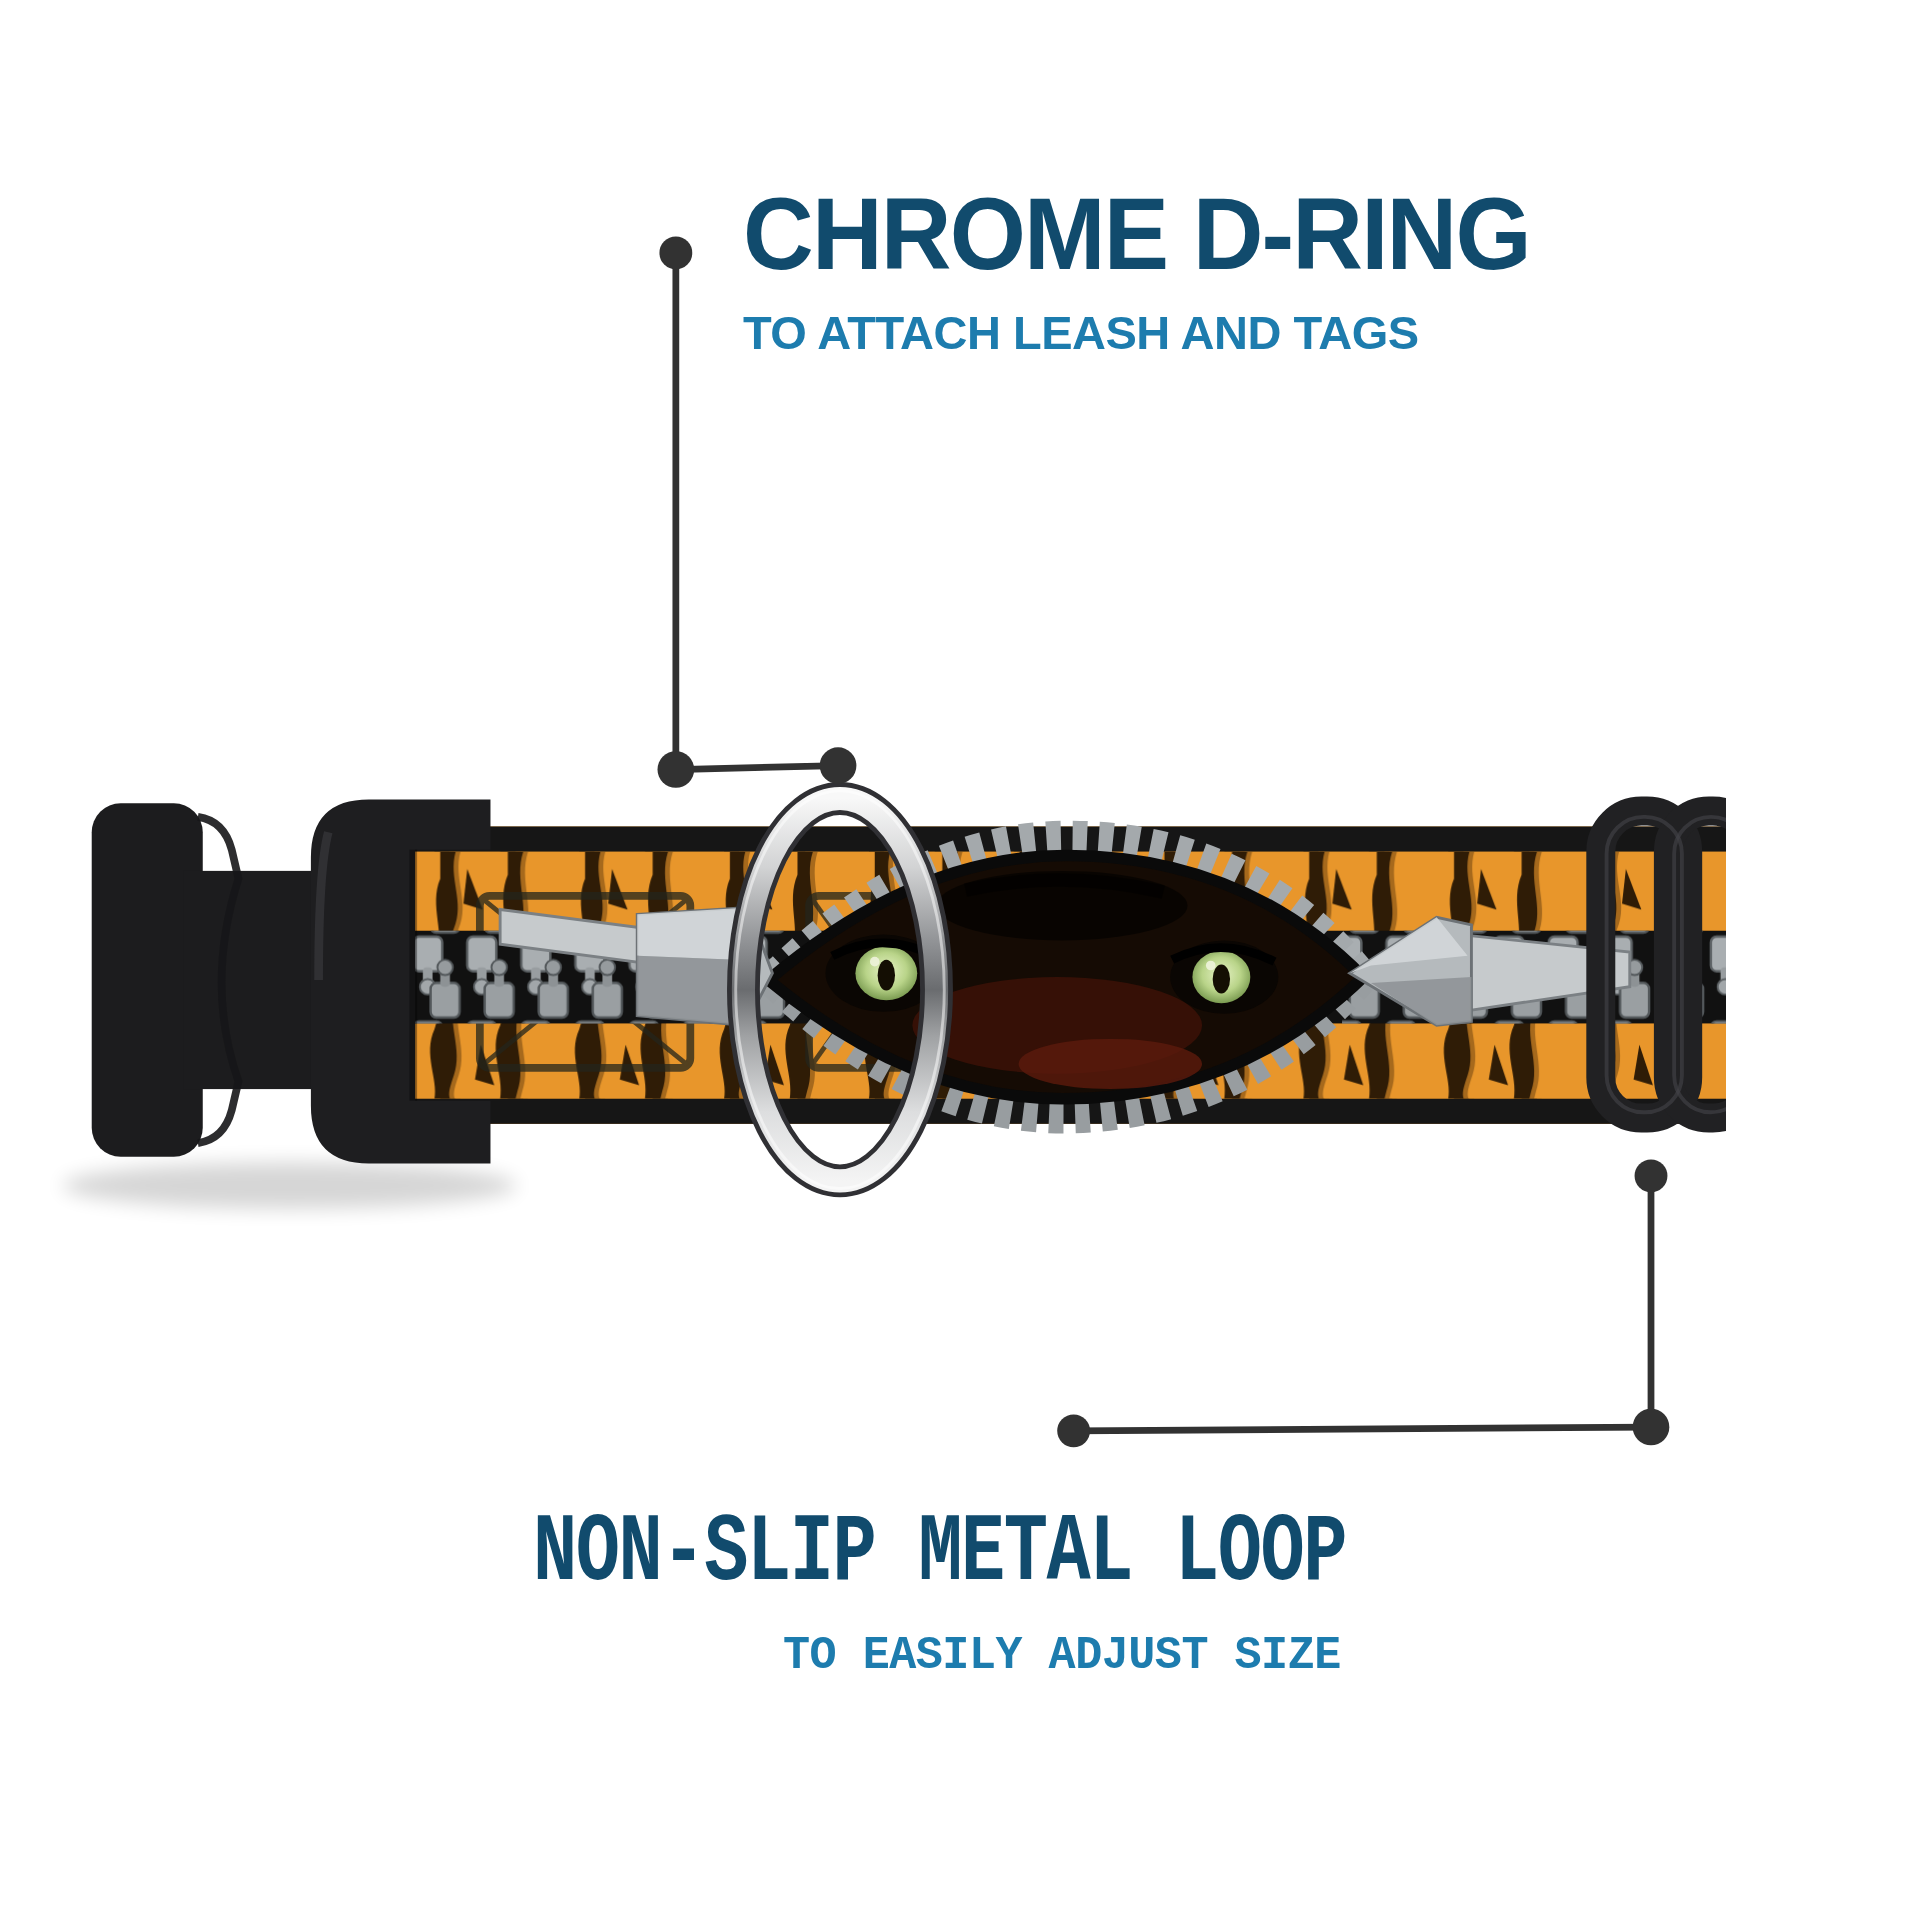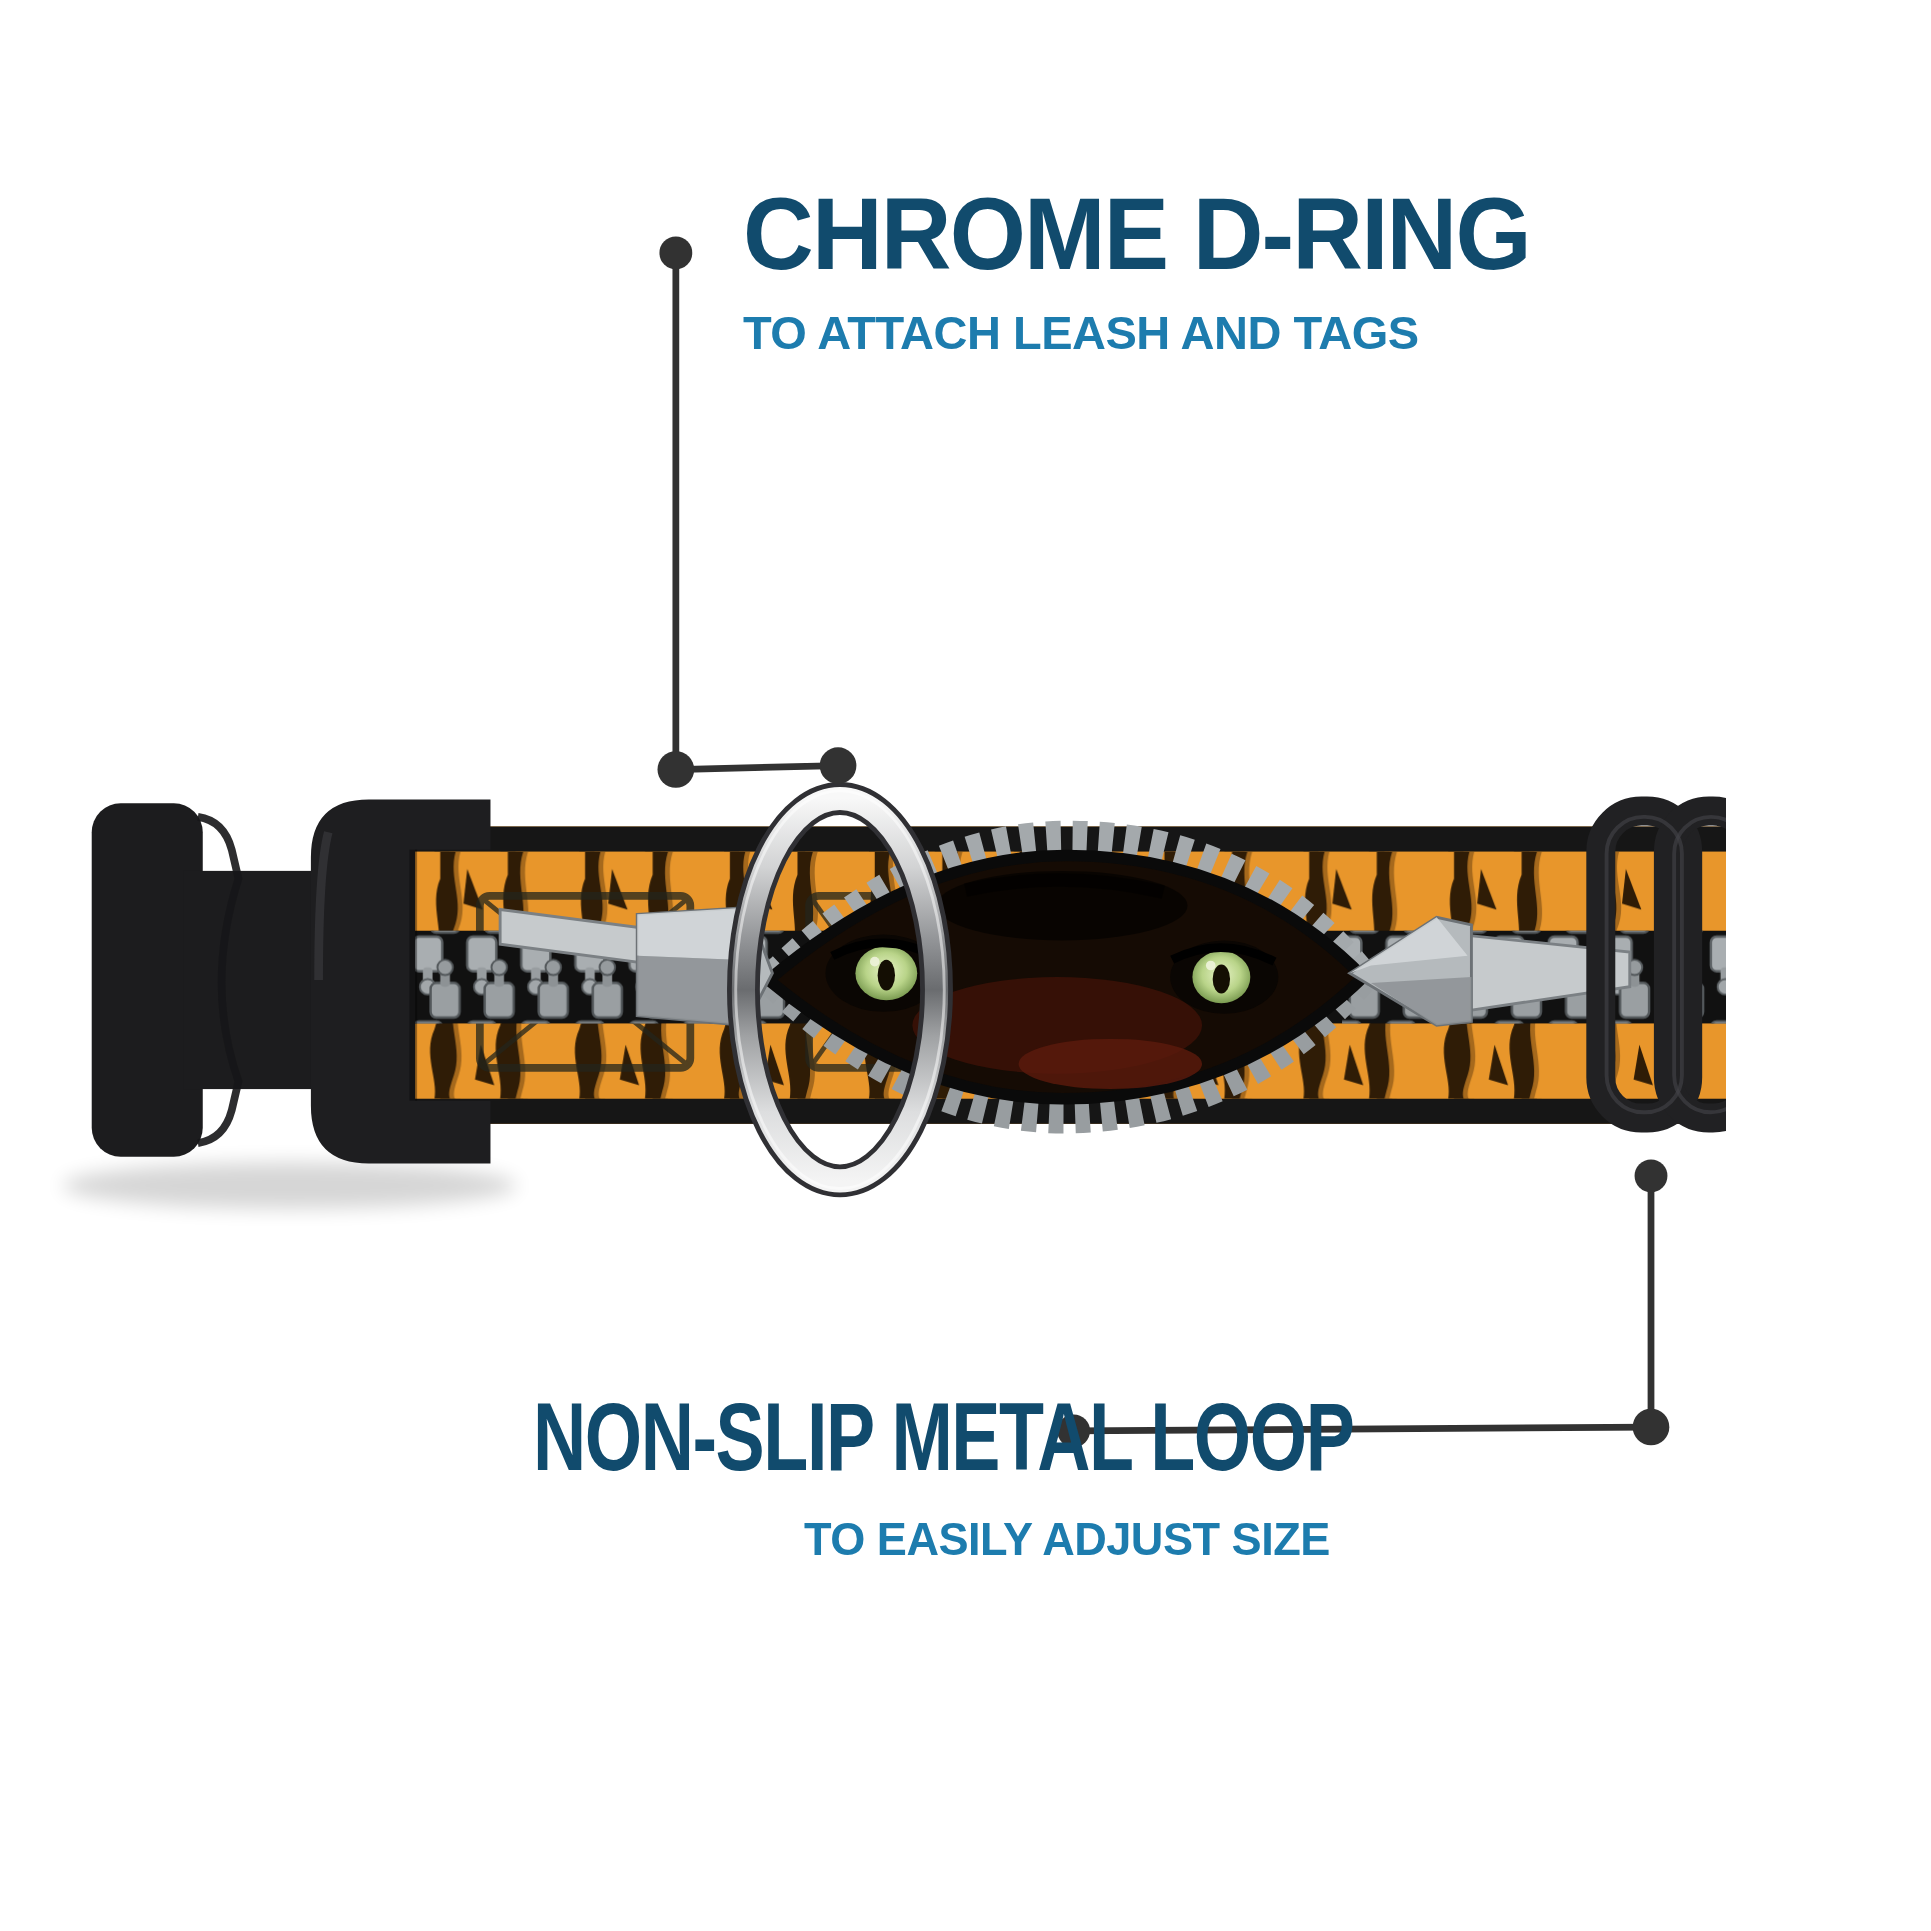--- a/index.html
+++ b/index.html
@@ -169,19 +169,19 @@
       <circle class="co-dot" cx="1710" cy="1478" r="19"></circle>
       <circle class="co-dot" cx="1112" cy="1482" r="17"></circle>
     </g>
   </svg>
 
   <div id="callout-top" class="callout" style="left:743px;top:183px;">
     <span class="title">CHROME D-RING</span>
     <span class="subtitle"><span>TO ATTACH LEASH AND TAGS</span></span>
   </div>
 
-  <div id="callout-bottom" class="callout" style="left:533px;top:1388px;">
+  <div id="callout-bottom" class="callout" style="left:533px;top:1505px;font-family:Liberation Mono, monospace;">
     <span class="title">NON-SLIP METAL LOOP</span>
     <span class="subtitle"><span>TO EASILY ADJUST SIZE</span></span>
   </div>
 
 </div>
 
 
 </body></html>

